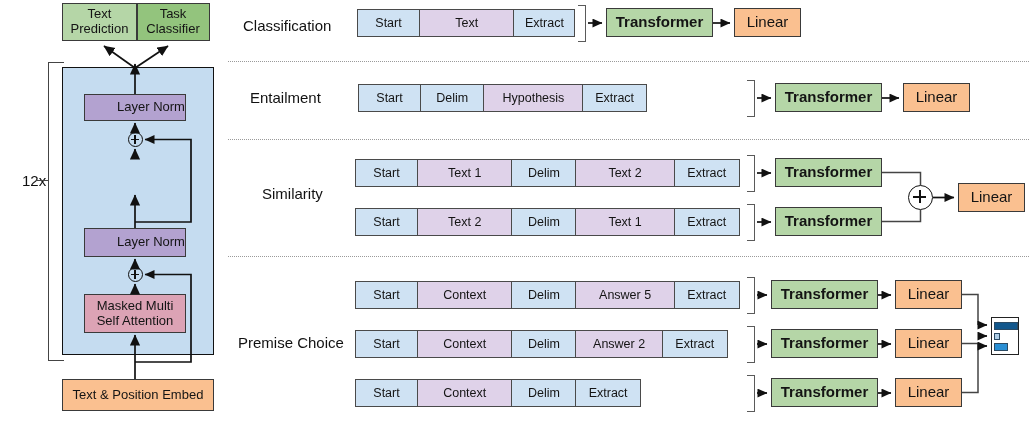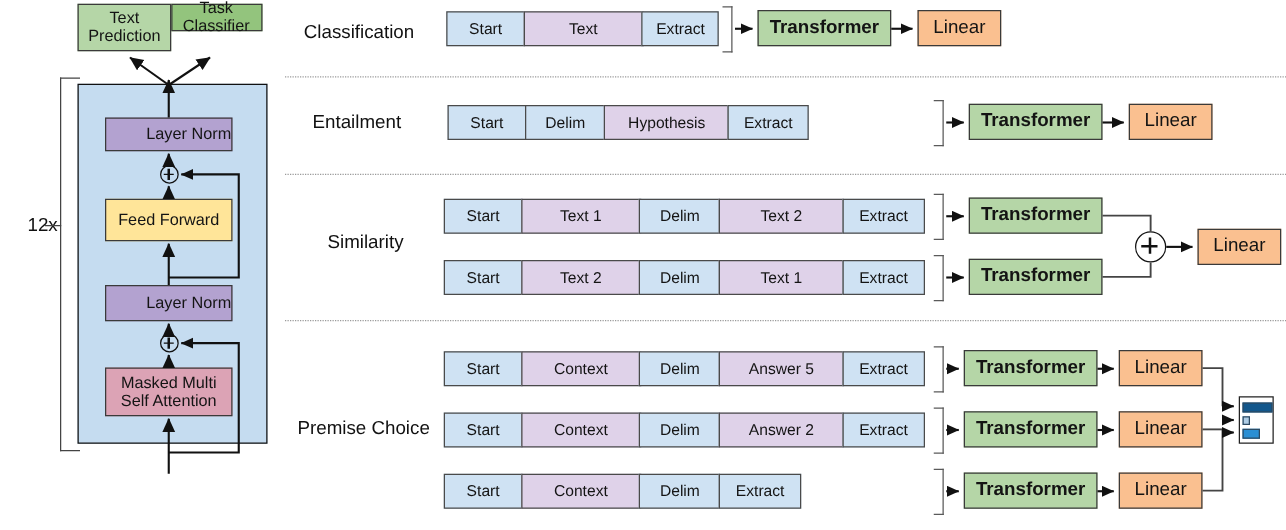--- a/index.html
+++ b/index.html
@@ -89,48 +89,48 @@
 <body>
 
 <div id="stage">
 
   <div class="box c-green-l" style="left:62px;top:3px;width:75px;height:38px;">
     <span style="display:block;">
       <span>Text</span><br>
       <span>Prediction</span>
     </span>
   </div>
-  <div class="box c-green-d" style="left:136.5px;top:3px;width:73px;height:22px;justify-content:center;">
+  <div class="box c-green-d" style="left:136.5px;top:3px;width:73px;height:38px;justify-content:center;">
     <span style="display:block;">
       <span>Task</span><br>
       <span>Classifier</span>
     </span>
   </div>
 
   <div class="box c-blue-panel" style="left:62px;top:67px;width:152px;height:288px;"></div>
 
   <div class="box c-purple" style="left:84px;top:94px;width:102px;height:27px;">
     <span>Layer Norm</span>
   </div>
 
-  <div class="box c-yellow" style="left:84px;top:159px;width:102px;height:34px;">
-    <span>Feed Forward</span>
-  </div>
 
   <div class="box c-purple" style="left:84px;top:228px;width:102px;height:29px;">
     <span>Layer Norm</span>
   </div>
 
   <div class="box c-pink" style="left:84px;top:294px;width:102px;height:39px;">
     <span style="display:block;">
       <span>Masked Multi</span><br>
       <span>Self Attention</span>
     </span>
   </div>
 
+  <div class="box c-orange" style="left:62px;top:379px;width:152px;height:32px;">
+    <span>Text &amp; Position Embed</span>
+  </div>
 
   <div class="plus" style="left:127.5px;top:132px;"></div>
   <div class="plus" style="left:127.5px;top:267px;"></div>
 
   <div class="lbl" style="left:22px;top:173px;">12x</div>
   <div class="gline v" style="left:48px;top:62px;height:299px;"></div>
   <div class="gline h" style="left:48px;top:62px;width:16px;"></div>
   <div class="gline h" style="left:48px;top:360px;width:16px;"></div>
   <div class="gline h" style="left:36px;top:180px;width:13px;"></div>
 
@@ -210,21 +210,21 @@
     <div class="cell c-lblue" style="width:63px;height:28px;">Start</div>
     <div class="cell c-lpurple" style="width:96px;height:28px;">Context</div>
     <div class="cell c-lblue" style="width:65px;height:28px;">Delim</div>
     <div class="cell c-lpurple" style="width:100px;height:28px;">Answer 5</div>
     <div class="cell c-lblue" style="width:66px;height:28px;">Extract</div>
   </div>
   <div class="seq" style="left:355px;top:330px;height:28px;">
     <div class="cell c-lblue" style="width:63px;height:28px;">Start</div>
     <div class="cell c-lpurple" style="width:96px;height:28px;">Context</div>
     <div class="cell c-lblue" style="width:65px;height:28px;">Delim</div>
-    <div class="cell c-lpurple" style="width:100px;height:28px;">Answer 2</div>
+    <div class="cell c-lpurple" style="width:88px;height:28px;">Answer 2</div>
     <div class="cell c-lblue" style="width:66px;height:28px;">Extract</div>
   </div>
   <div class="seq" style="left:355px;top:379px;height:28px;">
     <div class="cell c-lblue" style="width:63px;height:28px;">Start</div>
     <div class="cell c-lpurple" style="width:96px;height:28px;">Context</div>
     <div class="cell c-lblue" style="width:65px;height:28px;">Delim</div>
     <div class="cell c-lblue" style="width:66px;height:28px;">Extract</div>
   </div>
 
   <div class="bracket" style="left:747px;top:277px;height:37px;"></div>

